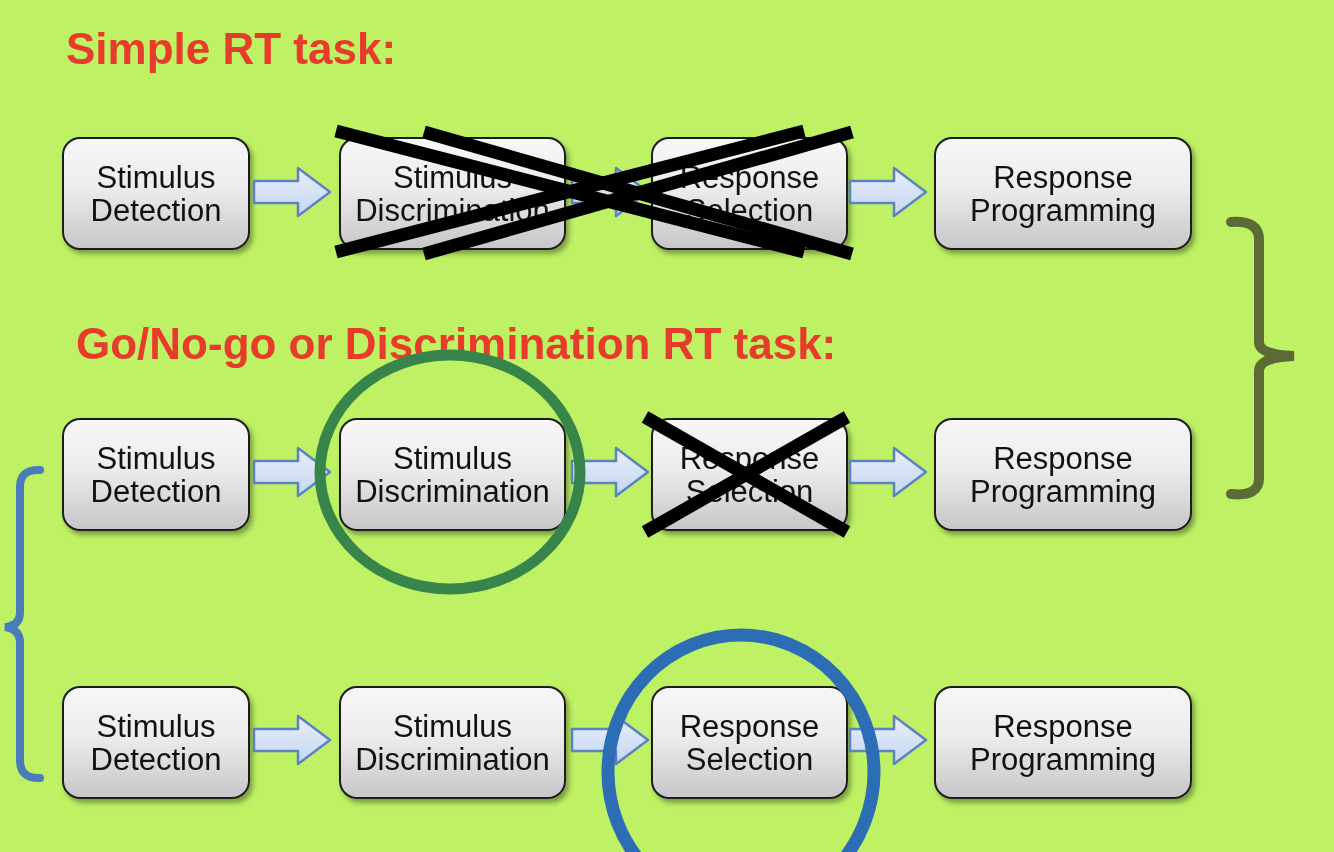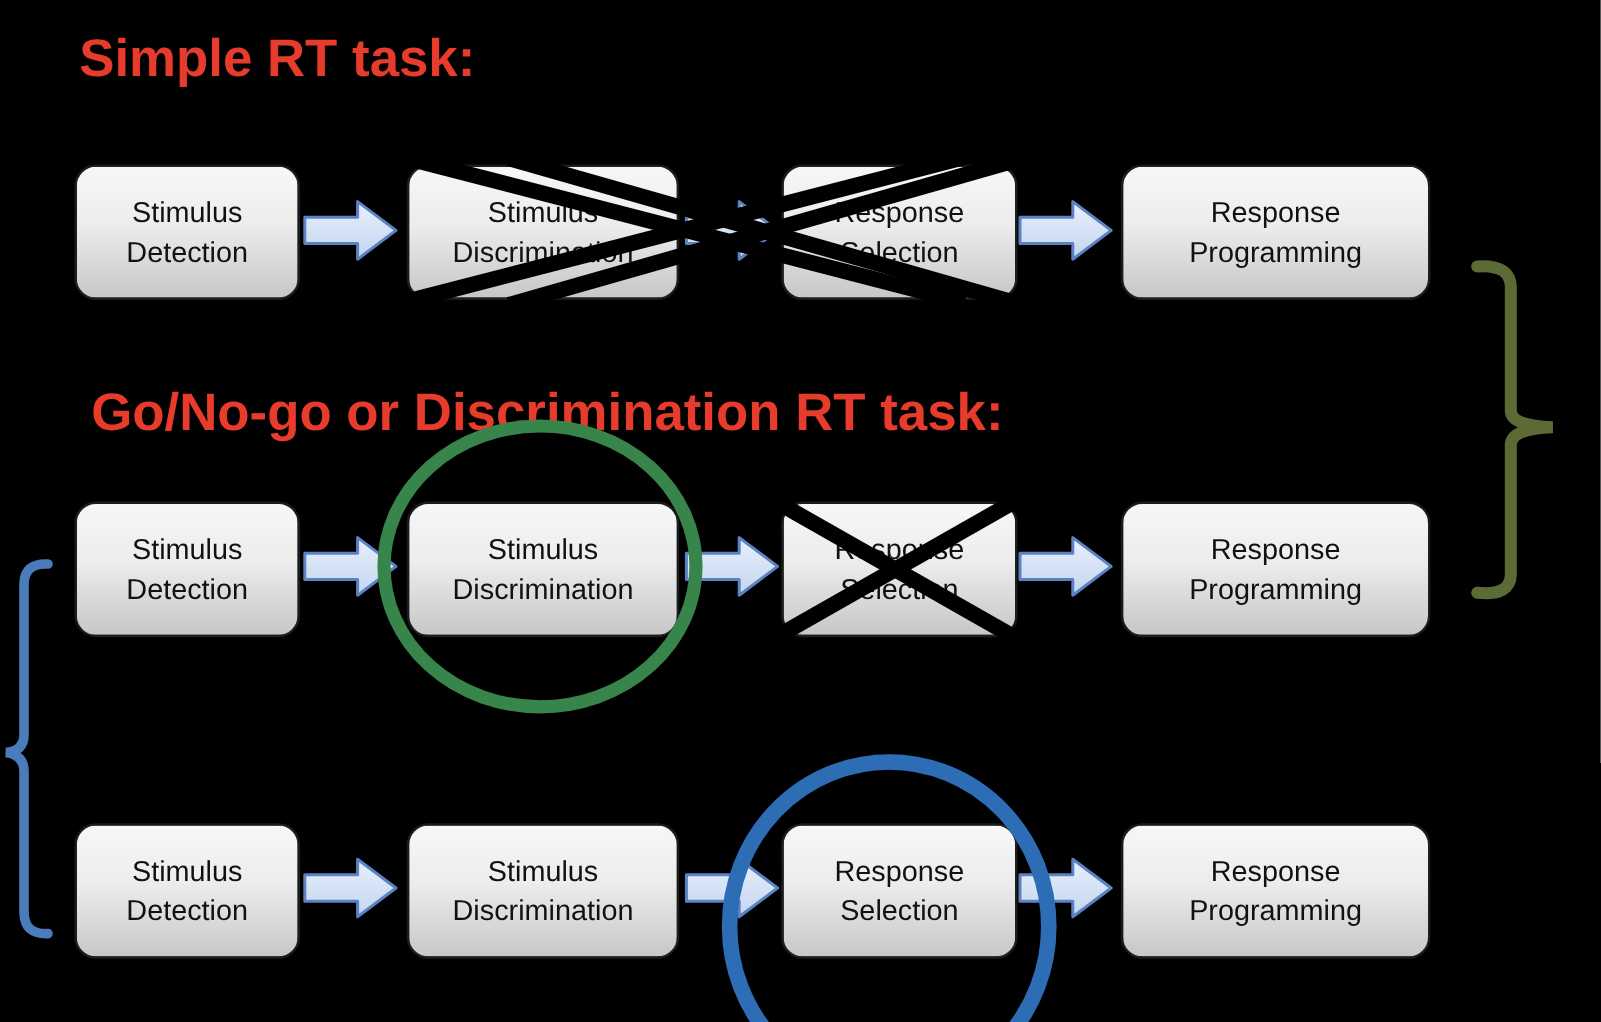--- a/index.html
+++ b/index.html
@@ -1,32 +1,32 @@
 <!DOCTYPE html>
 <html><head>
 <meta charset="utf-8">
 <style>
   html,body{margin:0;padding:0;background:#ffffff;}
   .canvas{
-    position:relative;width:1334px;height:852px;background:#000000;
+    position:relative;width:1334px;height:852px;background:#bef264;
     overflow:hidden;font-family:"Liberation Sans",sans-serif;
   }
   .row-title{
     position:absolute;font-weight:bold;font-size:44px;line-height:52px;
     color:#e73b2c;white-space:nowrap;letter-spacing:0px;
   }
   .t1{left:66px;top:23px;}
   .t2{left:66px;top:318px;margin-left:10px;}
   .t3{left:74px;top:613px;}
   .box{
     position:absolute;height:109px;border:2.5px solid #1c1c1c;border-radius:18px;
     background:linear-gradient(to bottom,#f7f7f7 0%,#ececec 45%,#c7c7c9 100%);
     box-shadow:3px 4px 5px rgba(0,0,0,0.35);
     display:flex;flex-direction:column;align-items:center;justify-content:center;
-    font-size:24px;line-height:33px;color:#111111;text-align:center;
+    font-size:31px;line-height:33px;color:#111111;text-align:center;
   }
   .c1{left:62px;width:184px;}
   .c2{left:339px;width:223px;}
   .c3{left:651px;width:193px;}
   .c4{left:934px;width:254px;}
   .r1{top:137px;}
   .r2{top:418px;}
   .r3{top:686px;}
   .overlay{position:absolute;left:0;top:0;width:1334px;height:852px;pointer-events:none;}
 </style>

